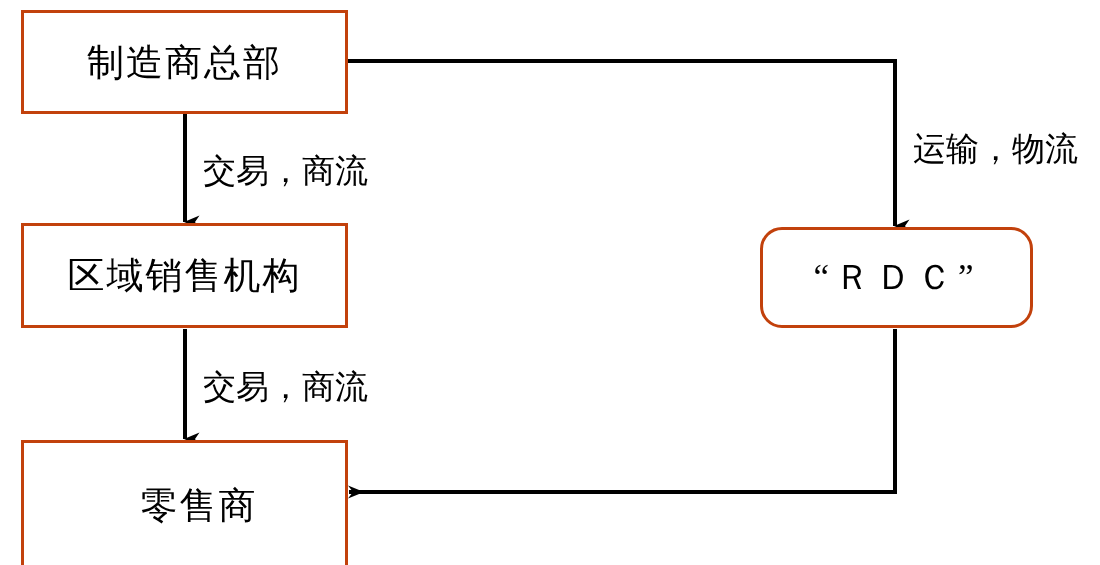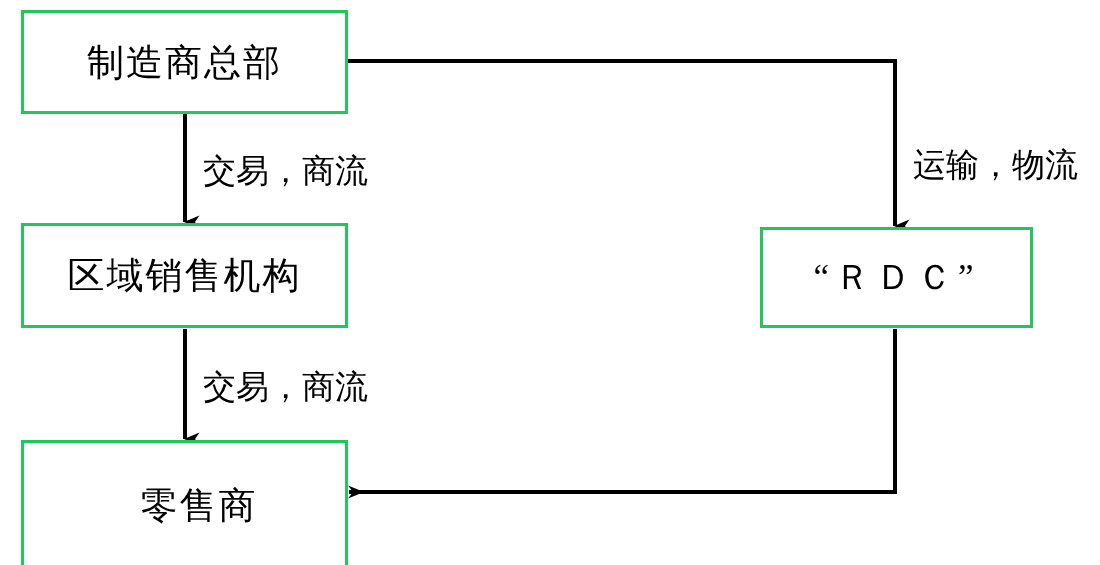--- a/index.html
+++ b/index.html
@@ -11,21 +11,21 @@
     position: relative;
     width: 1100px;
     height: 565px;
     background: #ffffff;
     overflow: hidden;
     font-family: "Liberation Serif", "DejaVu Serif", serif;
   }
   .node {
     position: absolute;
     box-sizing: border-box;
-    border: 3px solid #22c55e;
+    border: 3px solid #c2410c;
     background: #ffffff;
     display: flex;
     align-items: center;
     justify-content: center;
   }
   .node-label {
     font-family: "Liberation Serif", "DejaVu Serif", serif;
     font-size: 37px;
     line-height: 1;
     color: #000000;
@@ -50,25 +50,25 @@
     left: 0;
     top: 0;
     width: 1100px;
     height: 565px;
     pointer-events: none;
   }
   
   #node-hq        { left: 21px;  top: 10px;  width: 327px; height: 104px; }
   #node-regional  { left: 21px;  top: 223px; width: 327px; height: 105px; align-items: center; }
   #node-retailer  { left: 21px;  top: 440px; width: 327px; height: 130px; padding-left: 29px; }
-  #node-rdc       { left: 760px; top: 227px; width: 273px; height: 101px; }
+  #node-rdc       { left: 760px; top: 227px; width: 273px; height: 101px; border-radius: 22px; }
   
   #label-flow-1   { left: 203px; top: 155px; }
   #label-flow-2   { left: 203px; top: 371px; }
-  #label-transport{ left: 913px; top: 133px; margin-top: 16px; }
+  #label-transport{ left: 913px; top: 133px; }
   #label-delivery { left: 530px; top: 511px; }
 </style>
 </head>
 <body>
 
 <div id="canvas">
 
   <svg id="wires" viewBox="0 0 1100 565" width="1100" height="565" xmlns="http://www.w3.org/2000/svg">
     <defs>
       <marker id="arrow-down" markerWidth="14" markerHeight="16" refX="7" refY="15" orient="auto" markerUnits="userSpaceOnUse">

